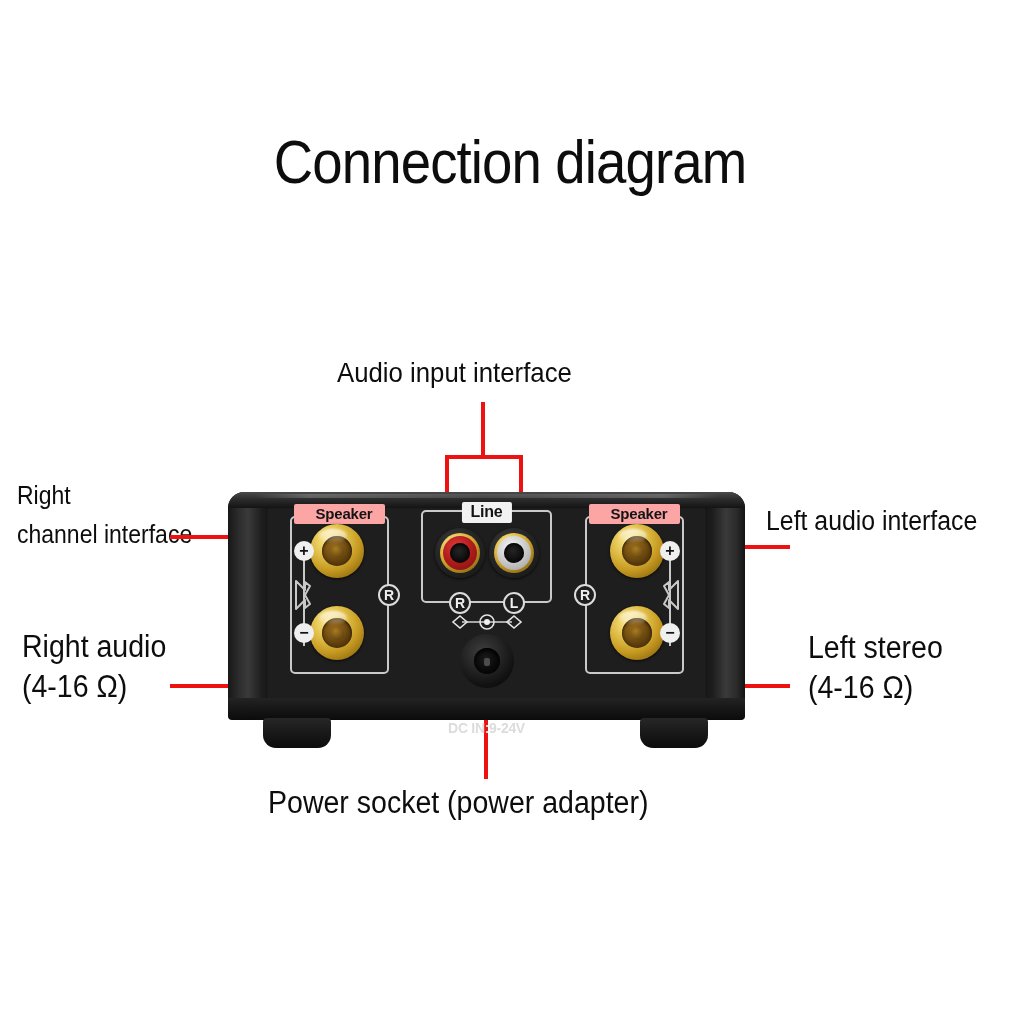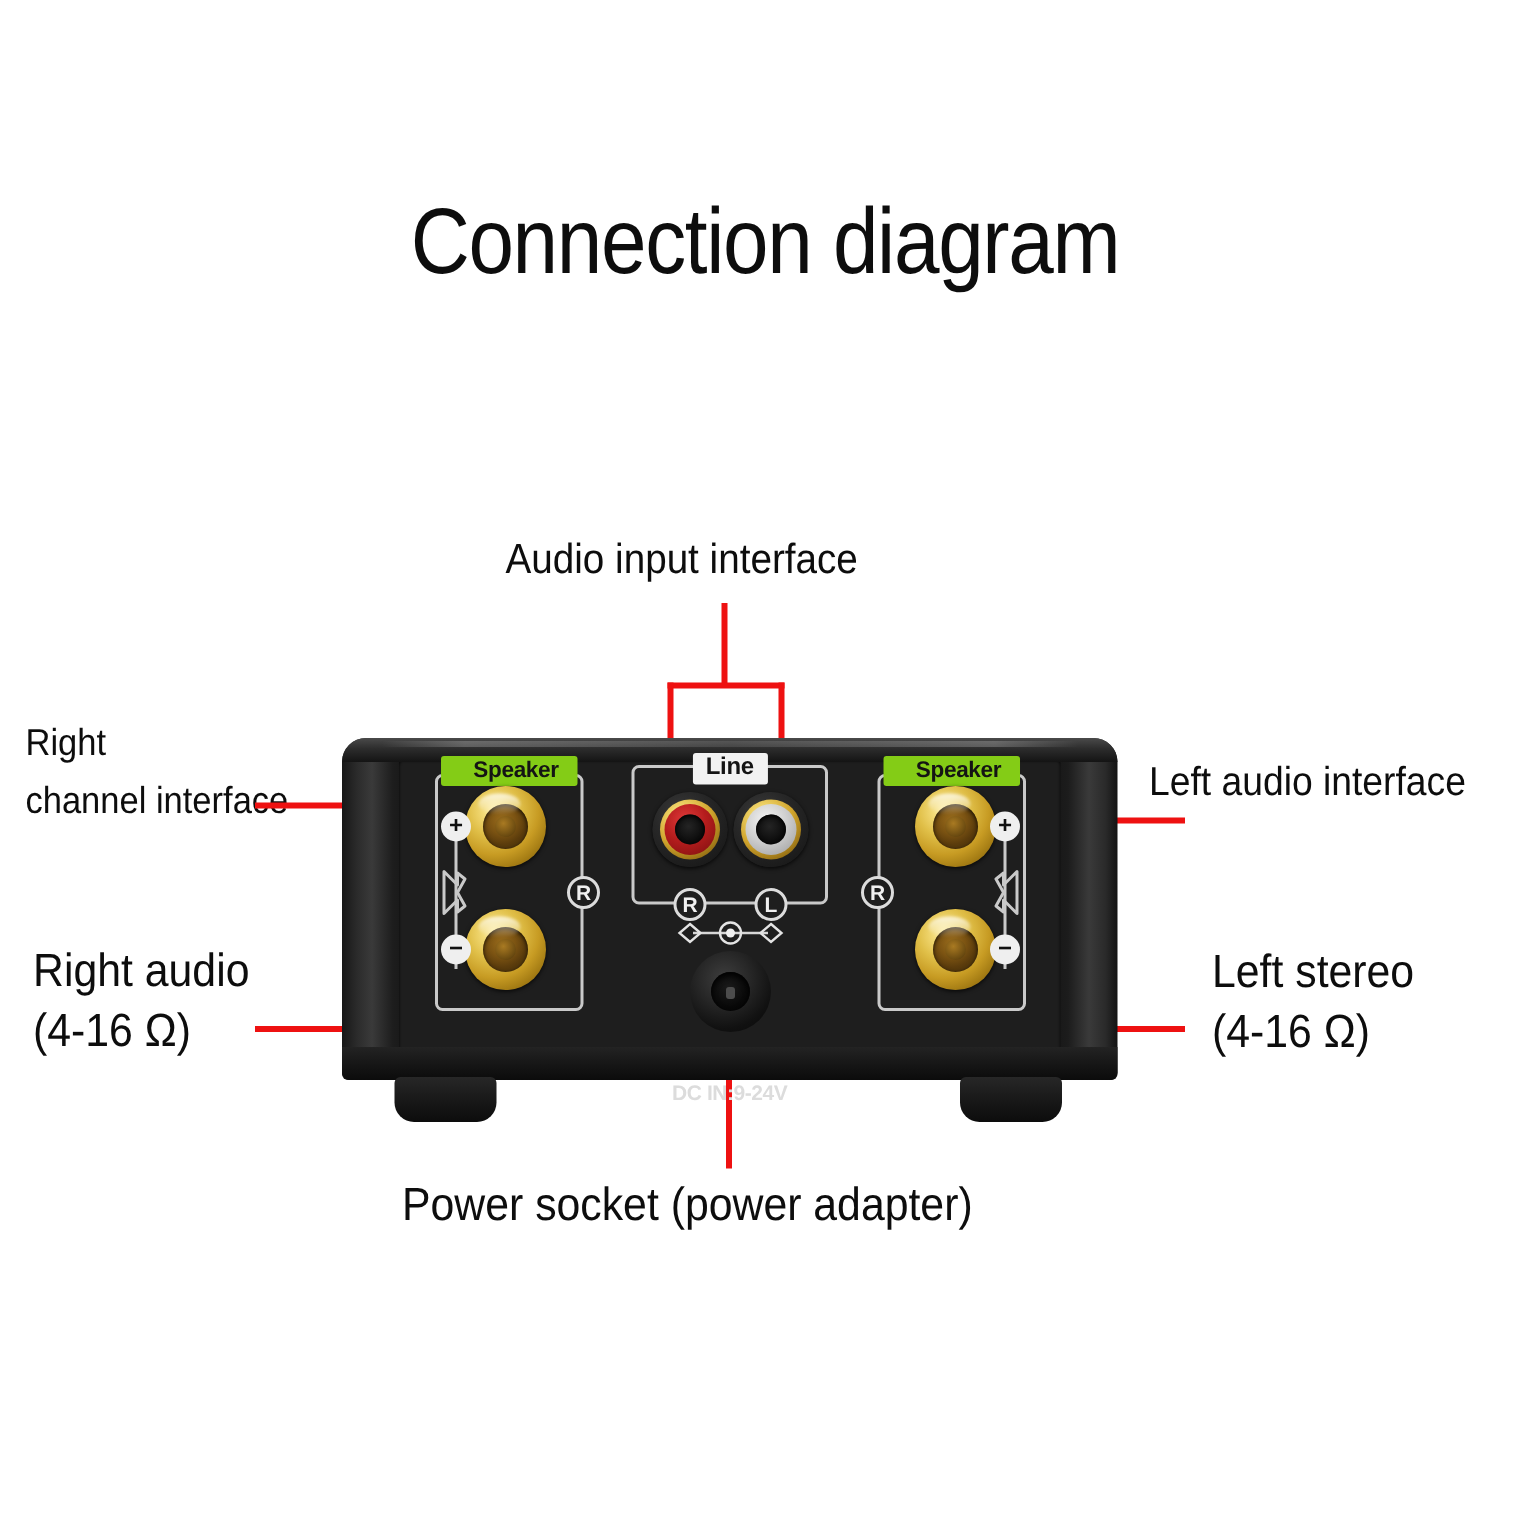--- a/index.html
+++ b/index.html
@@ -169,21 +169,21 @@
     width: 99px; height: 158px;
     border: 2px solid #c9c9c9;
     border-radius: 5px;
     box-sizing: border-box;
   }
   .spk-tag {
     position: absolute;
     top: 4px;
     left: 50%;
     transform: translateX(-50%);
-    background: #84cc16;
+    background: #fca5a5;
     color: #141414;
     font-size: 15px;
     font-weight: 700;
     padding: 1px 13px 2px 22px;
     border-radius: 2px;
     white-space: nowrap;
     letter-spacing: -0.2px;
   }
 
   

